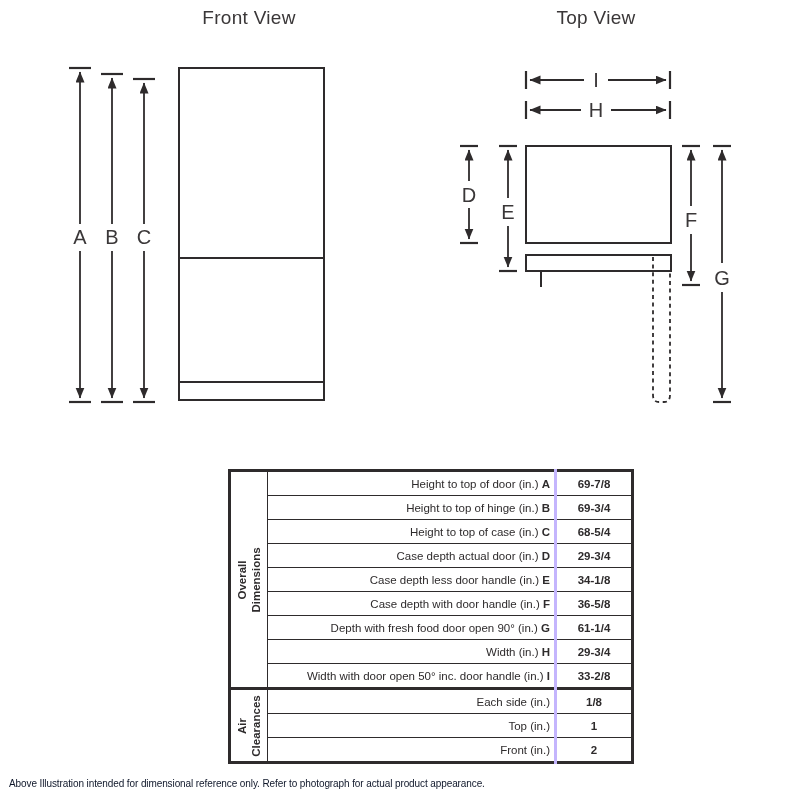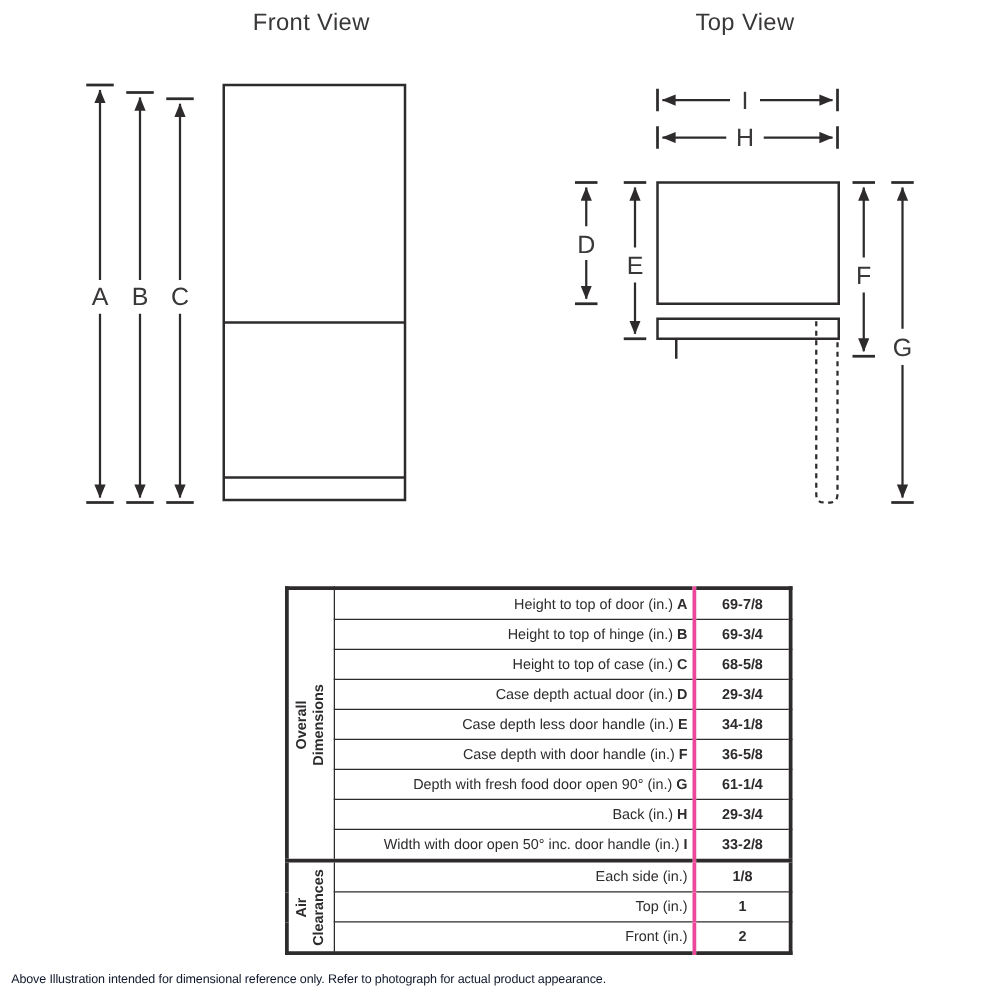--- a/index.html
+++ b/index.html
@@ -14,21 +14,21 @@
 
   
   .dim-table{
     position:absolute;left:228px;top:469px;
     border-collapse:collapse;table-layout:fixed;
     border:3px solid #2e2b2c;font-size:11.5px;color:#2e2b2c;
   }
   .dim-table td{border:1.5px solid #2e2b2c;height:23px;white-space:nowrap;overflow:hidden;}
   .dim-table td.lbl{width:34px;position:relative;border-right:1.5px solid #2e2b2c;}
   .dim-table td.desc{width:272px;padding:0 4px 0 10px;text-align:right;}
-  .dim-table td.val{width:70px;border-left:3px solid #ec4899;font-weight:bold;text-align:center;padding:0 2px;}
+  .dim-table td.val{width:70px;border-left:3px solid #c4b5fd;font-weight:bold;text-align:center;padding:0 2px;}
   .dim-table tr.grp td{border-top:3px solid #2e2b2c;}
   .rot{
     position:absolute;top:50%;left:50%;
     transform:translate(-50%,-50%) rotate(-90deg);
     font-weight:bold;font-size:11.5px;line-height:1.25;text-align:center;white-space:nowrap;
   }
   .ltr{font-weight:bold;}
 
   .caption{
     position:absolute;left:9px;top:778px;width:788px;
@@ -160,21 +160,21 @@
           <span>Height to top of hinge (in.)</span>
           <b class="ltr">B</b>
         </td>
         <td class="val">69-3/4</td>
       </tr>
       <tr>
         <td class="desc">
           <span>Height to top of case (in.)</span>
           <b class="ltr">C</b>
         </td>
-        <td class="val">68-5/8</td>
+        <td class="val">68-5/4</td>
       </tr>
       <tr>
         <td class="desc">
           <span>Case depth actual door (in.)</span>
           <b class="ltr">D</b>
         </td>
         <td class="val">29-3/4</td>
       </tr>
       <tr>
         <td class="desc">
@@ -192,21 +192,21 @@
       </tr>
       <tr>
         <td class="desc">
           <span>Depth with fresh food door open 90° (in.)</span>
           <b class="ltr">G</b>
         </td>
         <td class="val">61-1/4</td>
       </tr>
       <tr>
         <td class="desc">
-          <span>Back (in.)</span>
+          <span>Width (in.)</span>
           <b class="ltr">H</b>
         </td>
         <td class="val">29-3/4</td>
       </tr>
       <tr>
         <td class="desc">
           <span>Width with door open 50° inc. door handle (in.)</span>
           <b class="ltr">I</b>
         </td>
         <td class="val">33-2/8</td>

